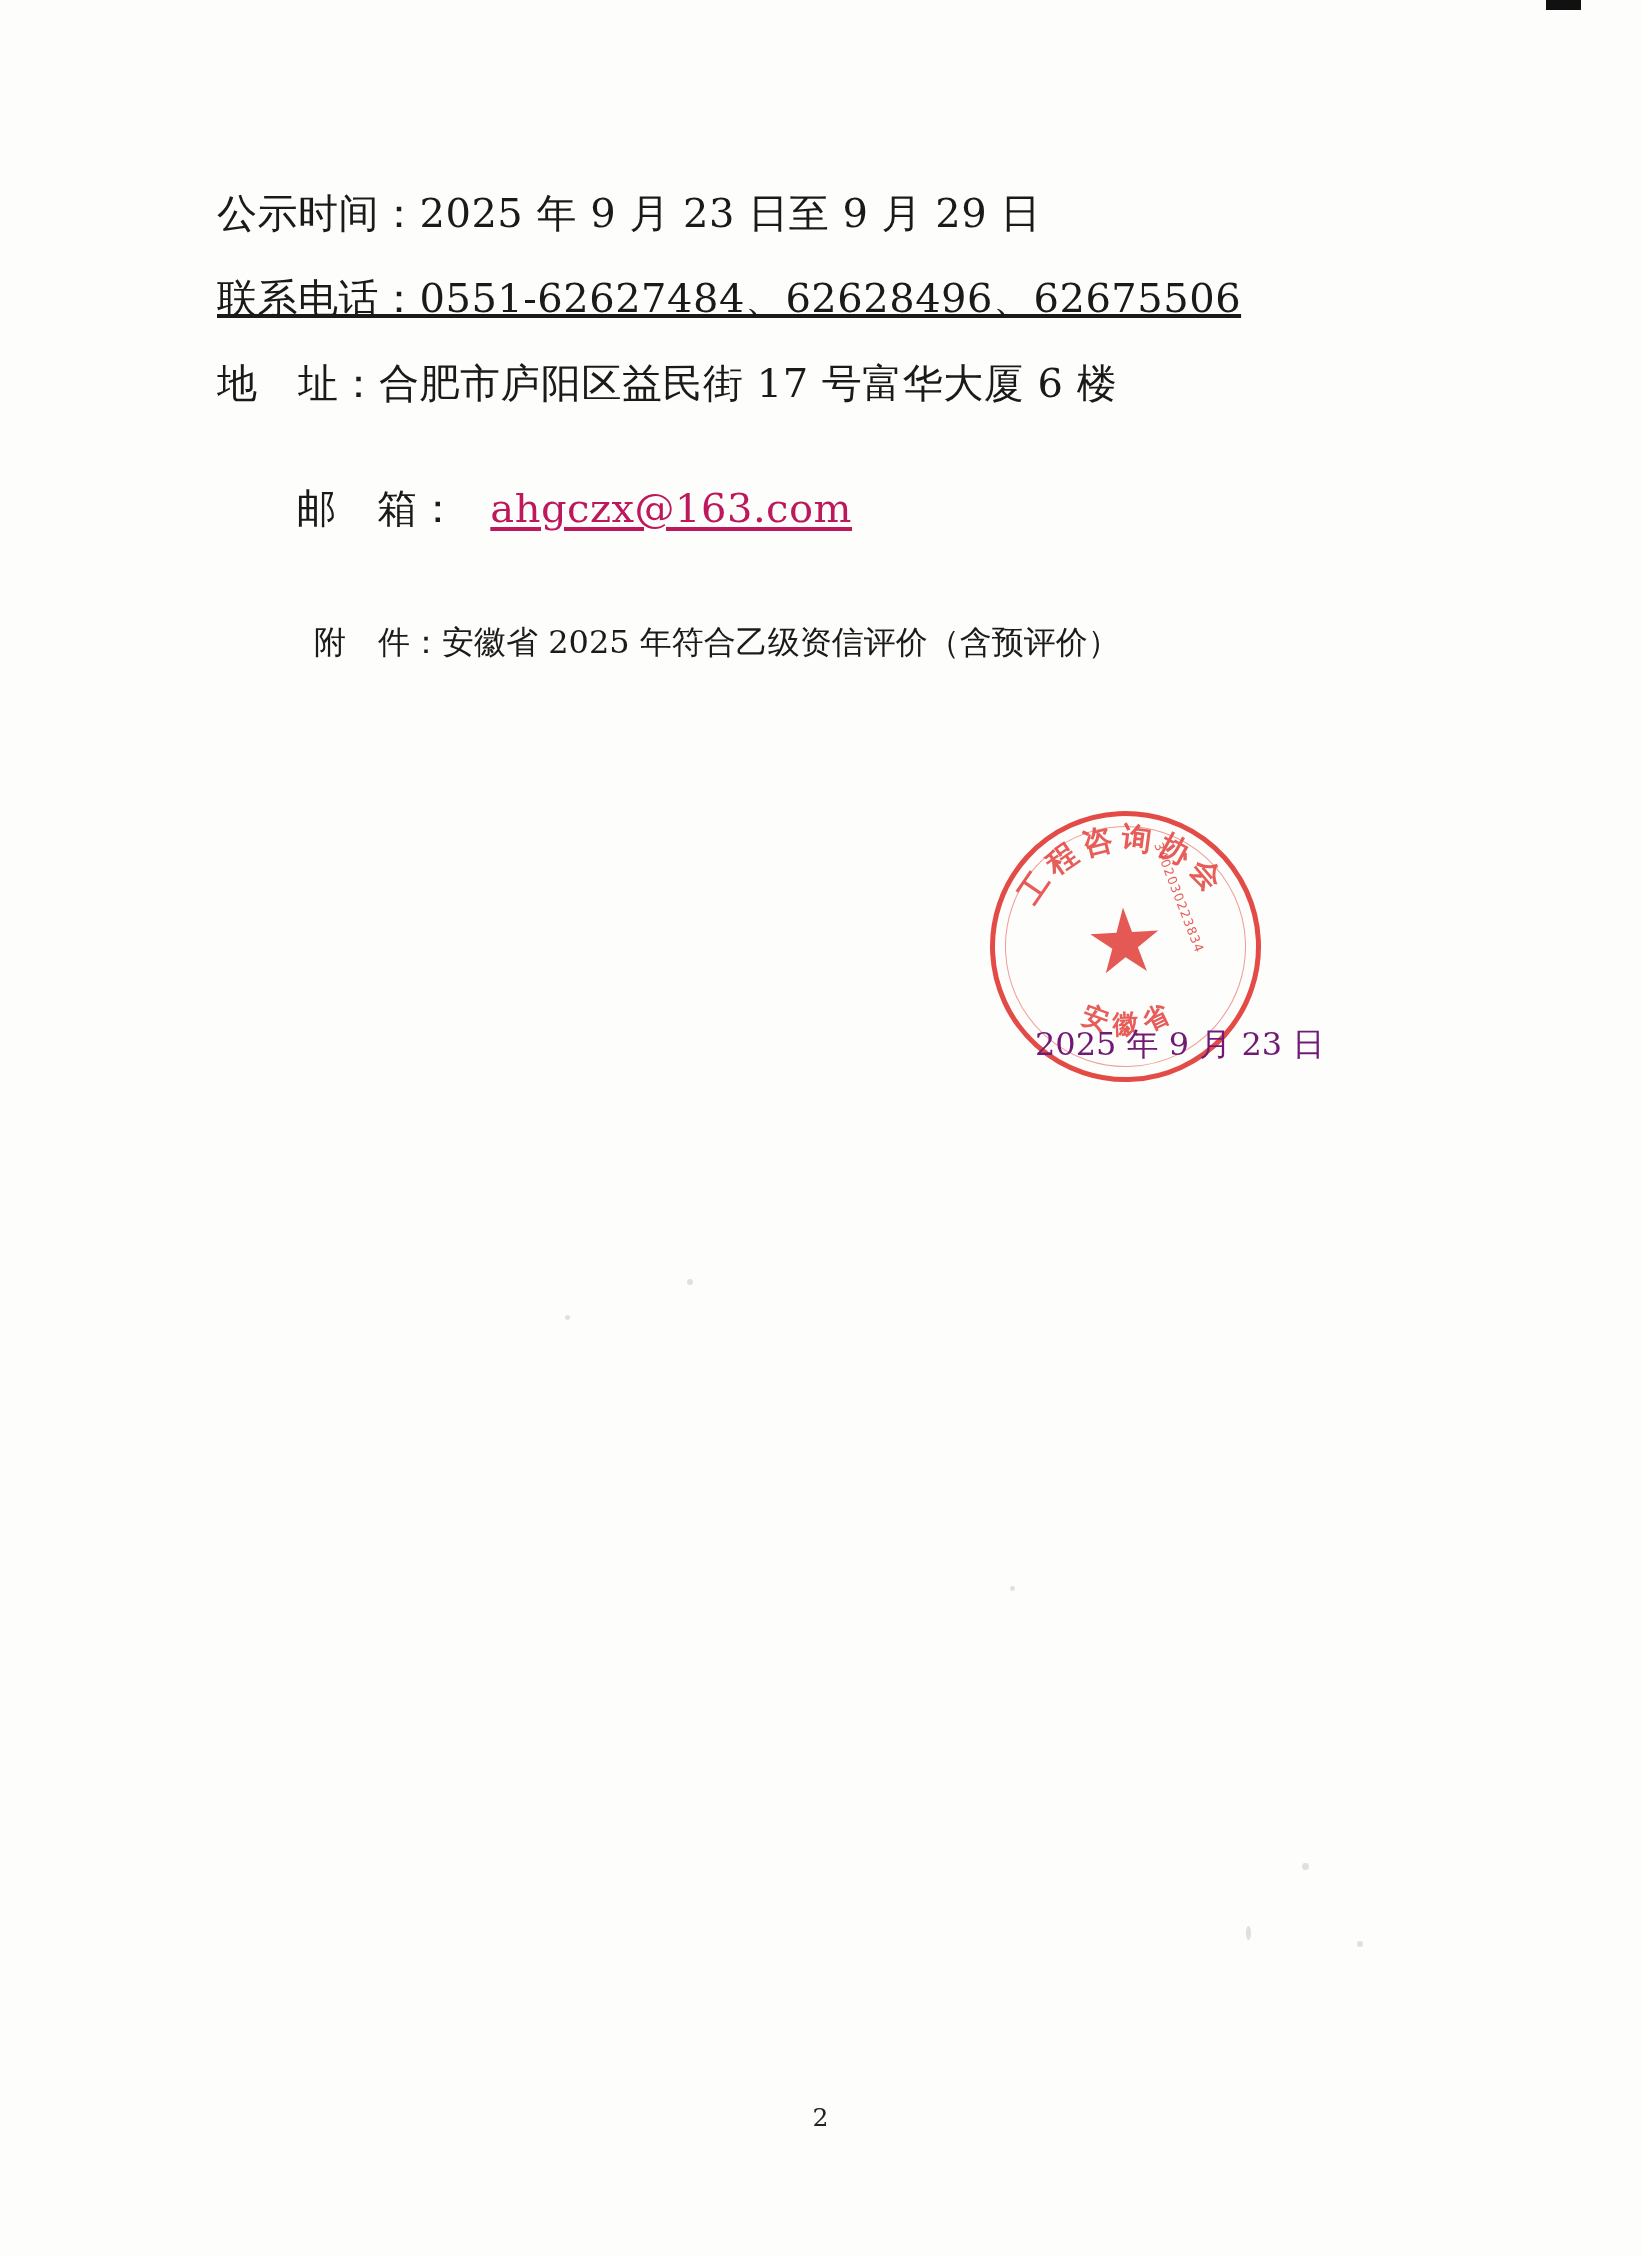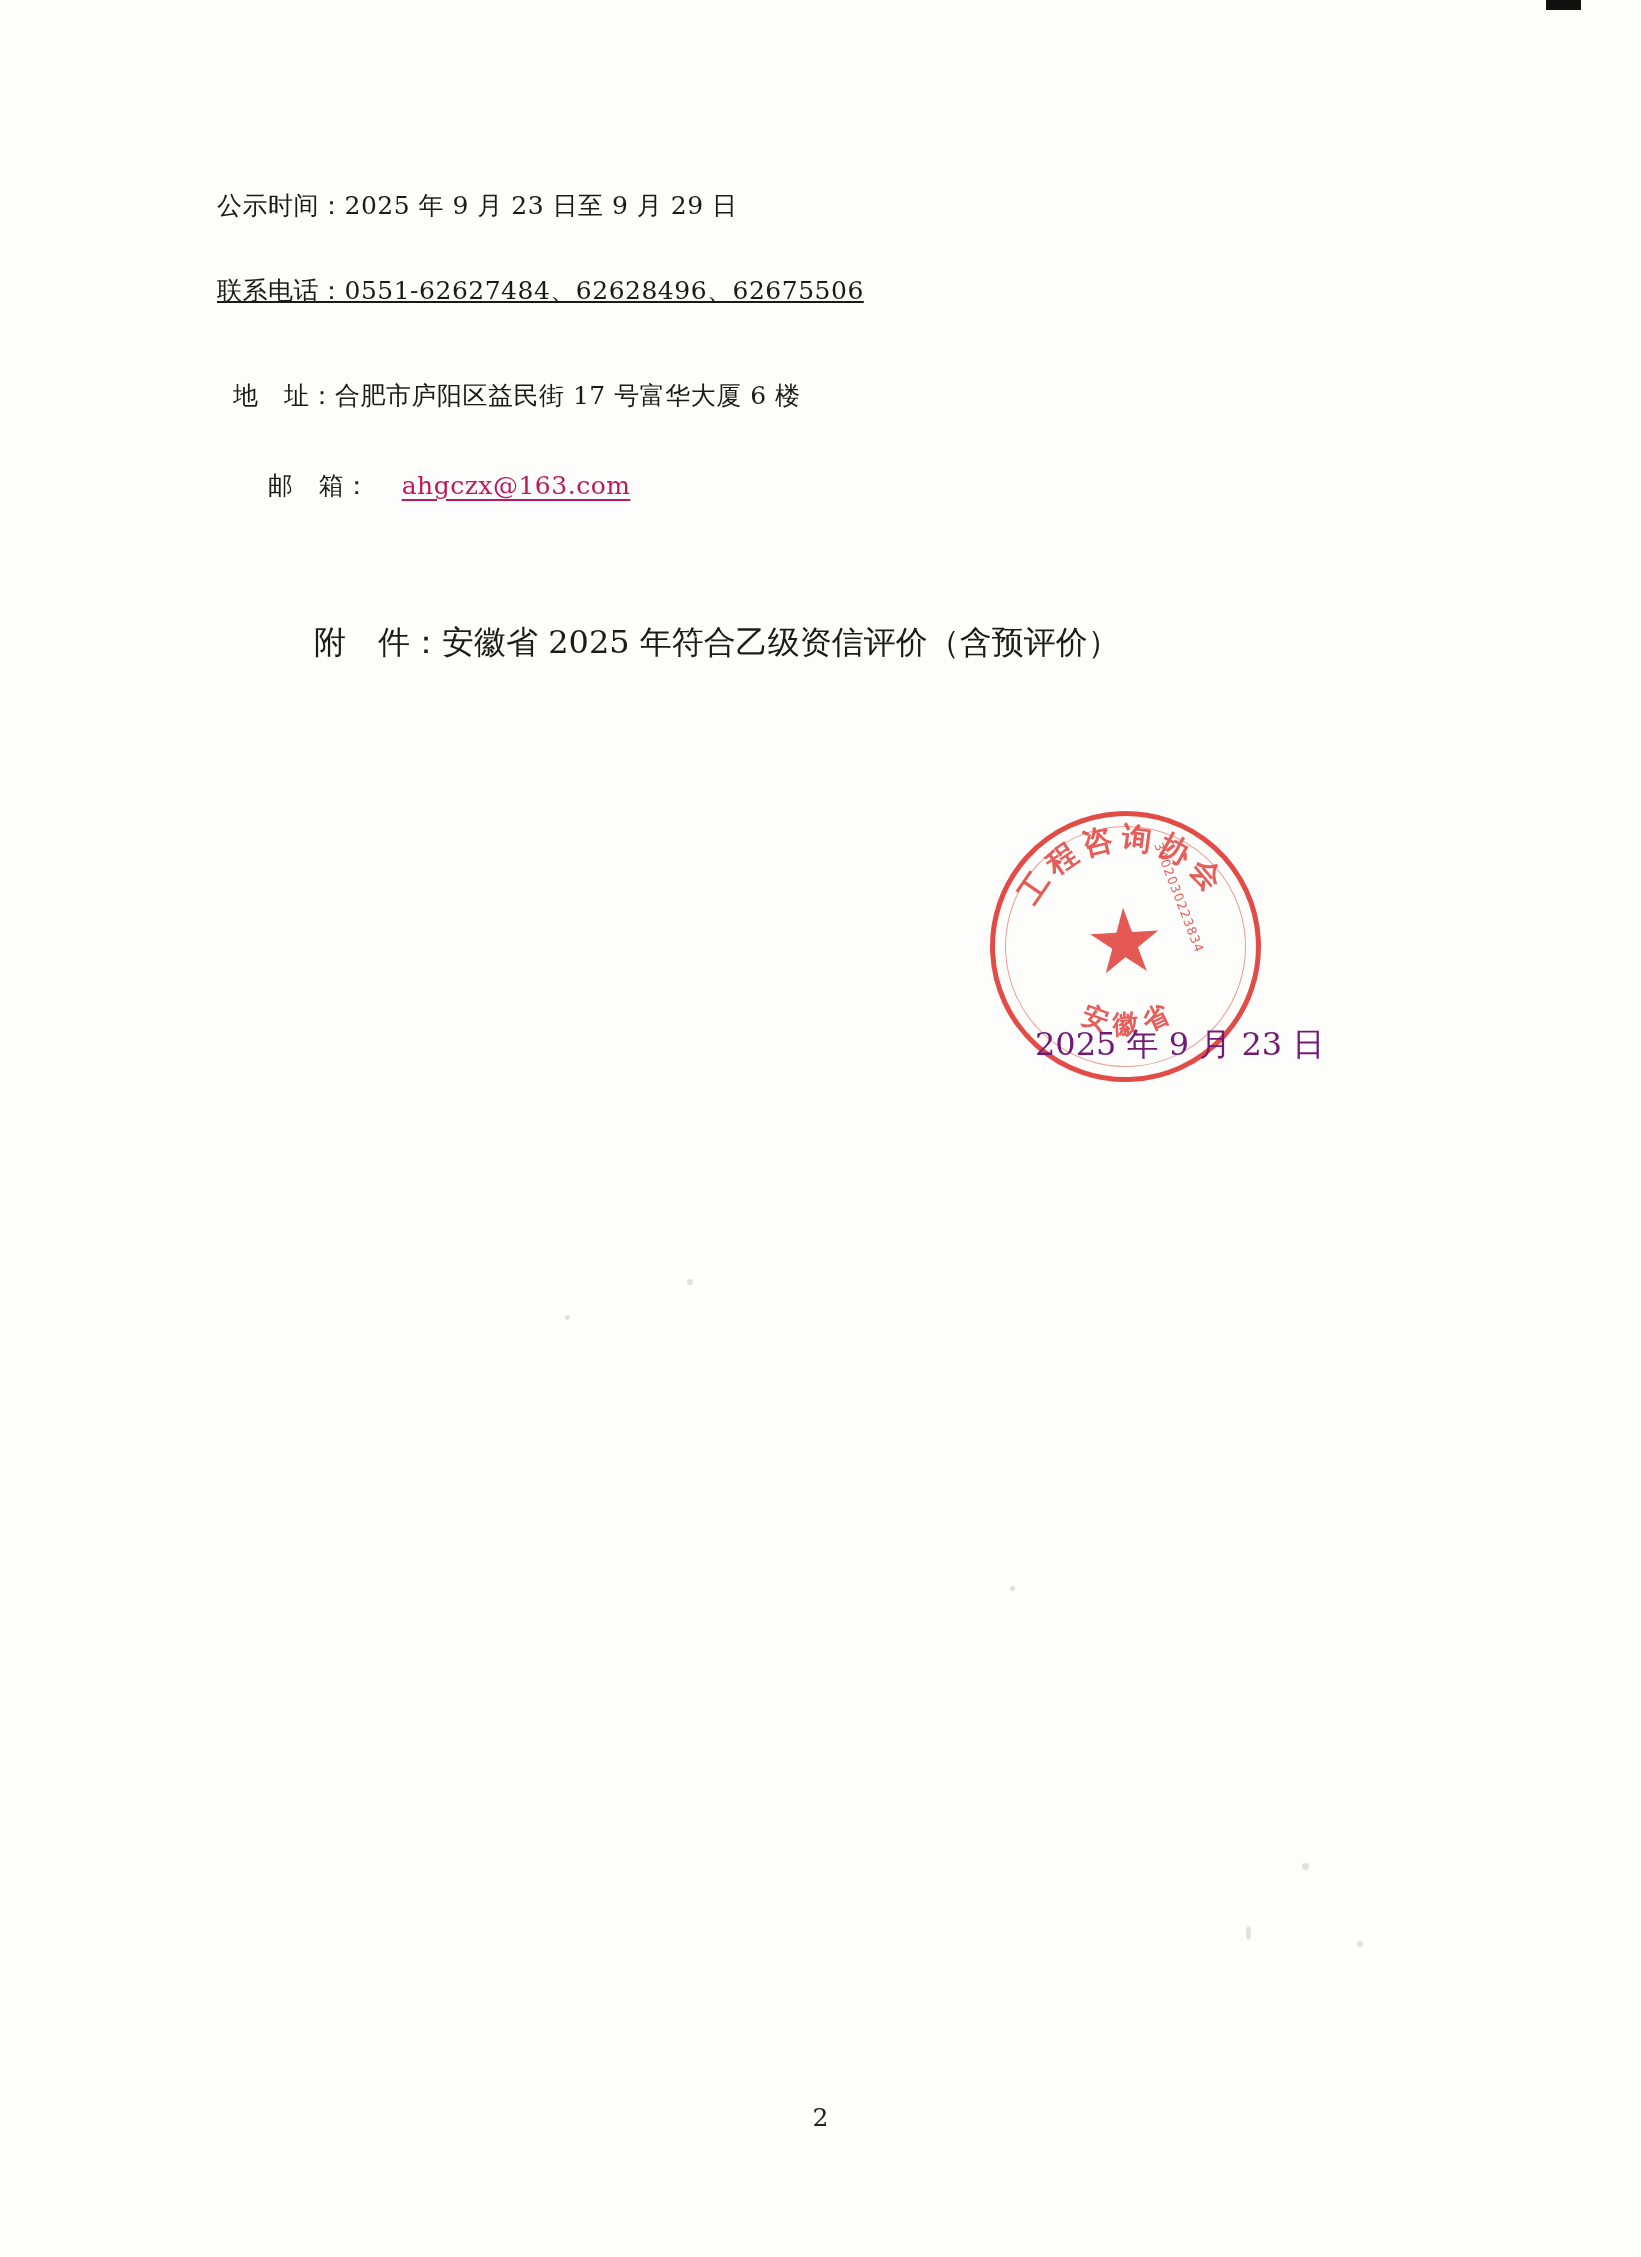--- a/index.html
+++ b/index.html
@@ -35,21 +35,21 @@
 
   .content {
     position: absolute;
     left: 0;
     top: 0;
     width: 1641px;
   }
 
   .doc-line {
     position: absolute;
-    font-size: 25px;
+    font-size: 40px;
     line-height: 1.0;
     letter-spacing: 0.5px;
     white-space: pre;
     color: #1a1a1a;
   }
 
   .indent-label {
     display: inline-block;
   }
 
@@ -164,21 +164,21 @@
 <div class="page">
 
   <div class="scan-mark"></div>
 
   <div class="content">
 
     <div class="doc-line" style="left:217px; top:193px;">公示时间：2025 年 9 月 23 日至 9 月 29 日</div>
 
     <div class="doc-line" style="left:217px; top:278px;text-decoration:underline;">联系电话：0551-62627484、62628496、62675506</div>
 
-    <div class="doc-line" style="left:217px; top:383px;margin-left:16px;">地　址：合肥市庐阳区益民街 17 号富华大厦 6 楼</div>
+    <div class="doc-line" style="left:217px; top:363px;">地　址：合肥市庐阳区益民街 17 号富华大厦 6 楼</div>
 
     <div class="doc-line" style="left:217px; top:448px;">
       <span class="indent-label">邮　箱：</span><span class="email-link">ahgczx@163.com</span>
     </div>
 
     <div class="attach-block">
       <span class="first-line">附　件：安徽省 2025 年符合乙级资信评价（含预评价）</span>
     </div>
 
     <div class="seal">

